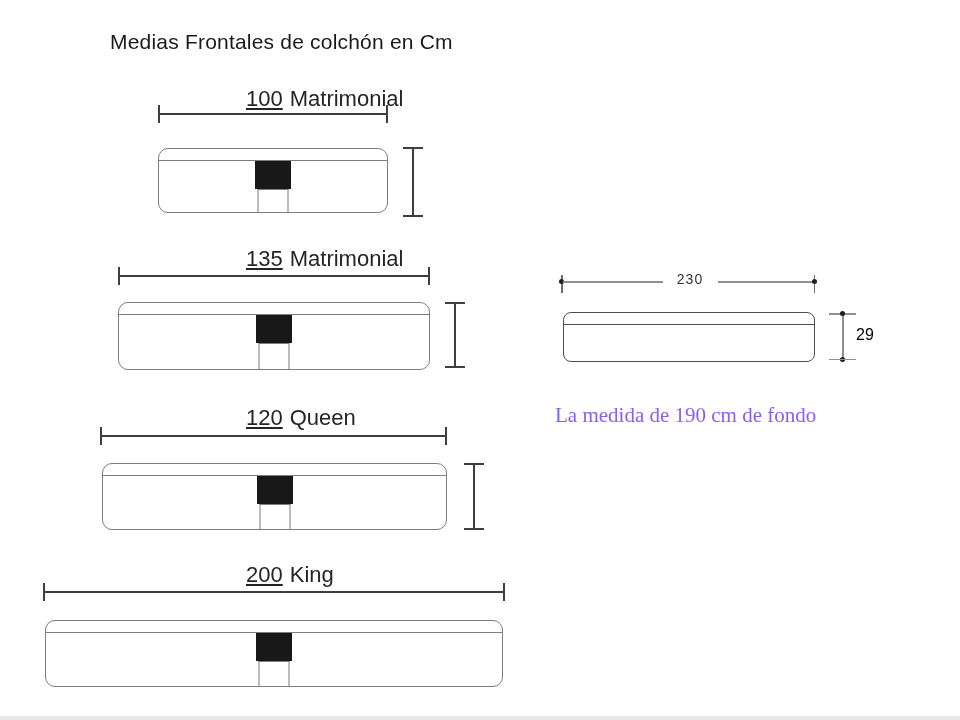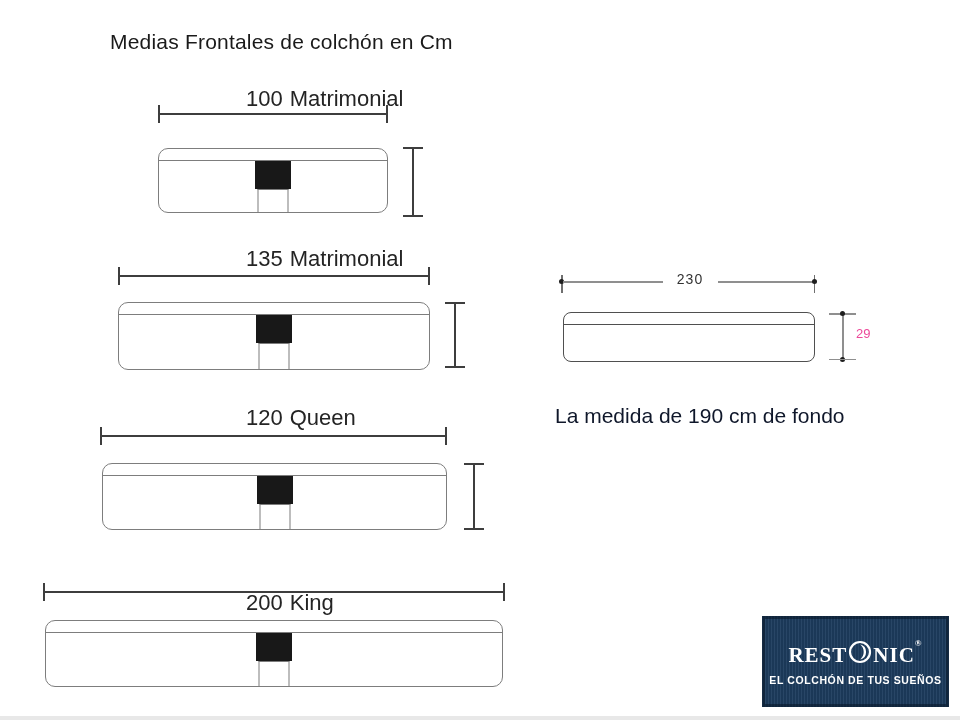--- a/index.html
+++ b/index.html
@@ -27,21 +27,21 @@
   .dim-v::before, .dim-v::after {
     content:""; position:absolute; height:2px; width:20px; left:-9px; background:#3e3e3e;
   }
   .dim-v::before { top:0; }
   .dim-v::after  { bottom:0; }
 
   
   .size-label {
     position:absolute; left:246px; font-size:22px; color:#242424; white-space:nowrap;
   }
-  .size-label .num { margin-right:7px; }
+  .size-label .num { margin-right:7px;text-decoration:underline; }
 
   
   .mattress {
     position:absolute; background:#fff;
     border:1.5px solid #7d7d7d; border-radius:10px;
   }
   .mat-line { position:absolute; left:0; right:0; top:11px; border-top:1.5px solid #7d7d7d; }
   .mat-block {
     position:absolute; top:12px; left:50%; transform:translateX(-50%);
     width:36px; height:28px; background:#181818;
@@ -61,21 +61,21 @@
   .f2 .size-label { top:246px;text-align:right; }
   .f2 .mattress { left:118px; top:302px; width:312px; height:68px; }
   .f2 .dim-v { left:454px; top:302px; height:66px; }
 
   .f3 .dim-h { left:100px; top:435px; width:347px; }
   .f3 .size-label { top:405px; }
   .f3 .mattress { left:102px; top:463px; width:345px; height:67px; }
   .f3 .dim-v { left:473px; top:463px; height:67px; }
 
   .f4 .dim-h { left:43px; top:591px; width:462px; }
-  .f4 .size-label { top:562px;margin-top:28px; }
+  .f4 .size-label { top:562px; }
   .f4 .mattress { left:45px; top:620px; width:458px; height:67px; }
 
   
   .sv-dim { position:absolute; left:561px; top:281px; width:254px; height:2px; }
   .sv-seg { position:absolute; top:0; height:1.5px; background:#8f8f8f; }
   .sv-seg.l { left:2px; width:100px; }
   .sv-seg.r { left:157px; right:2px; }
   .sv-tick { position:absolute; width:1.5px; height:18px; top:-6px; background:#6f6f6f; }
   .sv-tick.l { left:0; }
   .sv-tick.r { right:0; }
@@ -96,24 +96,24 @@
 
   .sv-vdim { position:absolute; left:842px; top:313px; width:1.5px; height:47px; background:#8f8f8f; }
   .sv-vdim::before, .sv-vdim::after {
     content:""; position:absolute; height:1.5px; width:27px; left:-13px; background:#8f8f8f;
   }
   .sv-vdim::before { top:0; }
   .sv-vdim::after  { bottom:0; }
   .sv-vdim .dot { position:absolute; width:5px; height:5px; border-radius:50%; background:#1e1e1e; left:-2px; }
   .sv-vdim .dot.t { top:-2px; }
   .sv-vdim .dot.b { bottom:-2px; }
-  .sv-height-label { position:absolute; left:856px; top:326px; font-size:13px; color:#ec4899; }
-
-  
-  .note { position:absolute; left:555px; top:400px; font-size:21px; line-height:31px; color:#0f172a; }
+  .sv-height-label { position:absolute; left:856px; top:326px; font-size:16px; color:#000000; }
+
+  
+  .note { position:absolute; left:555px; top:400px; font-size:21px; line-height:31px; color:#8b5cf6;font-family:Liberation Serif, serif; }
 
   
   .logo {
     position:absolute; left:762px; top:616px; width:187px; height:91px;
     background:#1d3c5e;
     background-image:
       repeating-linear-gradient(90deg, rgba(255,255,255,.05) 0 1px, rgba(0,0,0,.07) 1px 3px);
     box-shadow: inset 0 0 0 3px rgba(8,22,38,.55);
     display:flex; flex-direction:column; align-items:center; justify-content:center;
   }
@@ -198,28 +198,14 @@
       <span class="dot t"></span>
       <span class="dot b"></span>
     </div>
     <div class="sv-height-label">29</div>
   </div>
 
   <div class="note">
     <div>La medida de 190 cm de fondo</div>
   </div>
 
-  <div class="logo">
-    <div class="brand">
-      <span>rest</span>
-      <span class="moon">
-        <svg width="24" height="24" viewBox="0 0 24 24" aria-hidden="true">
-          <circle cx="12" cy="12" r="10" fill="none" stroke="#ffffff" stroke-width="2.2"></circle>
-          <path d="M12.2 4.6 a7.6 7.6 0 0 1 0 14.8 a9.6 9.6 0 0 0 0 -14.8 z" fill="#ffffff"></path>
-        </svg>
-      </span>
-      <span>nic</span>
-      <span class="tm">®</span>
-    </div>
-    <div class="tagline">EL COLCHÓN DE TUS SUEÑOS</div>
-  </div>
 
 </div>
 
 </body></html>

